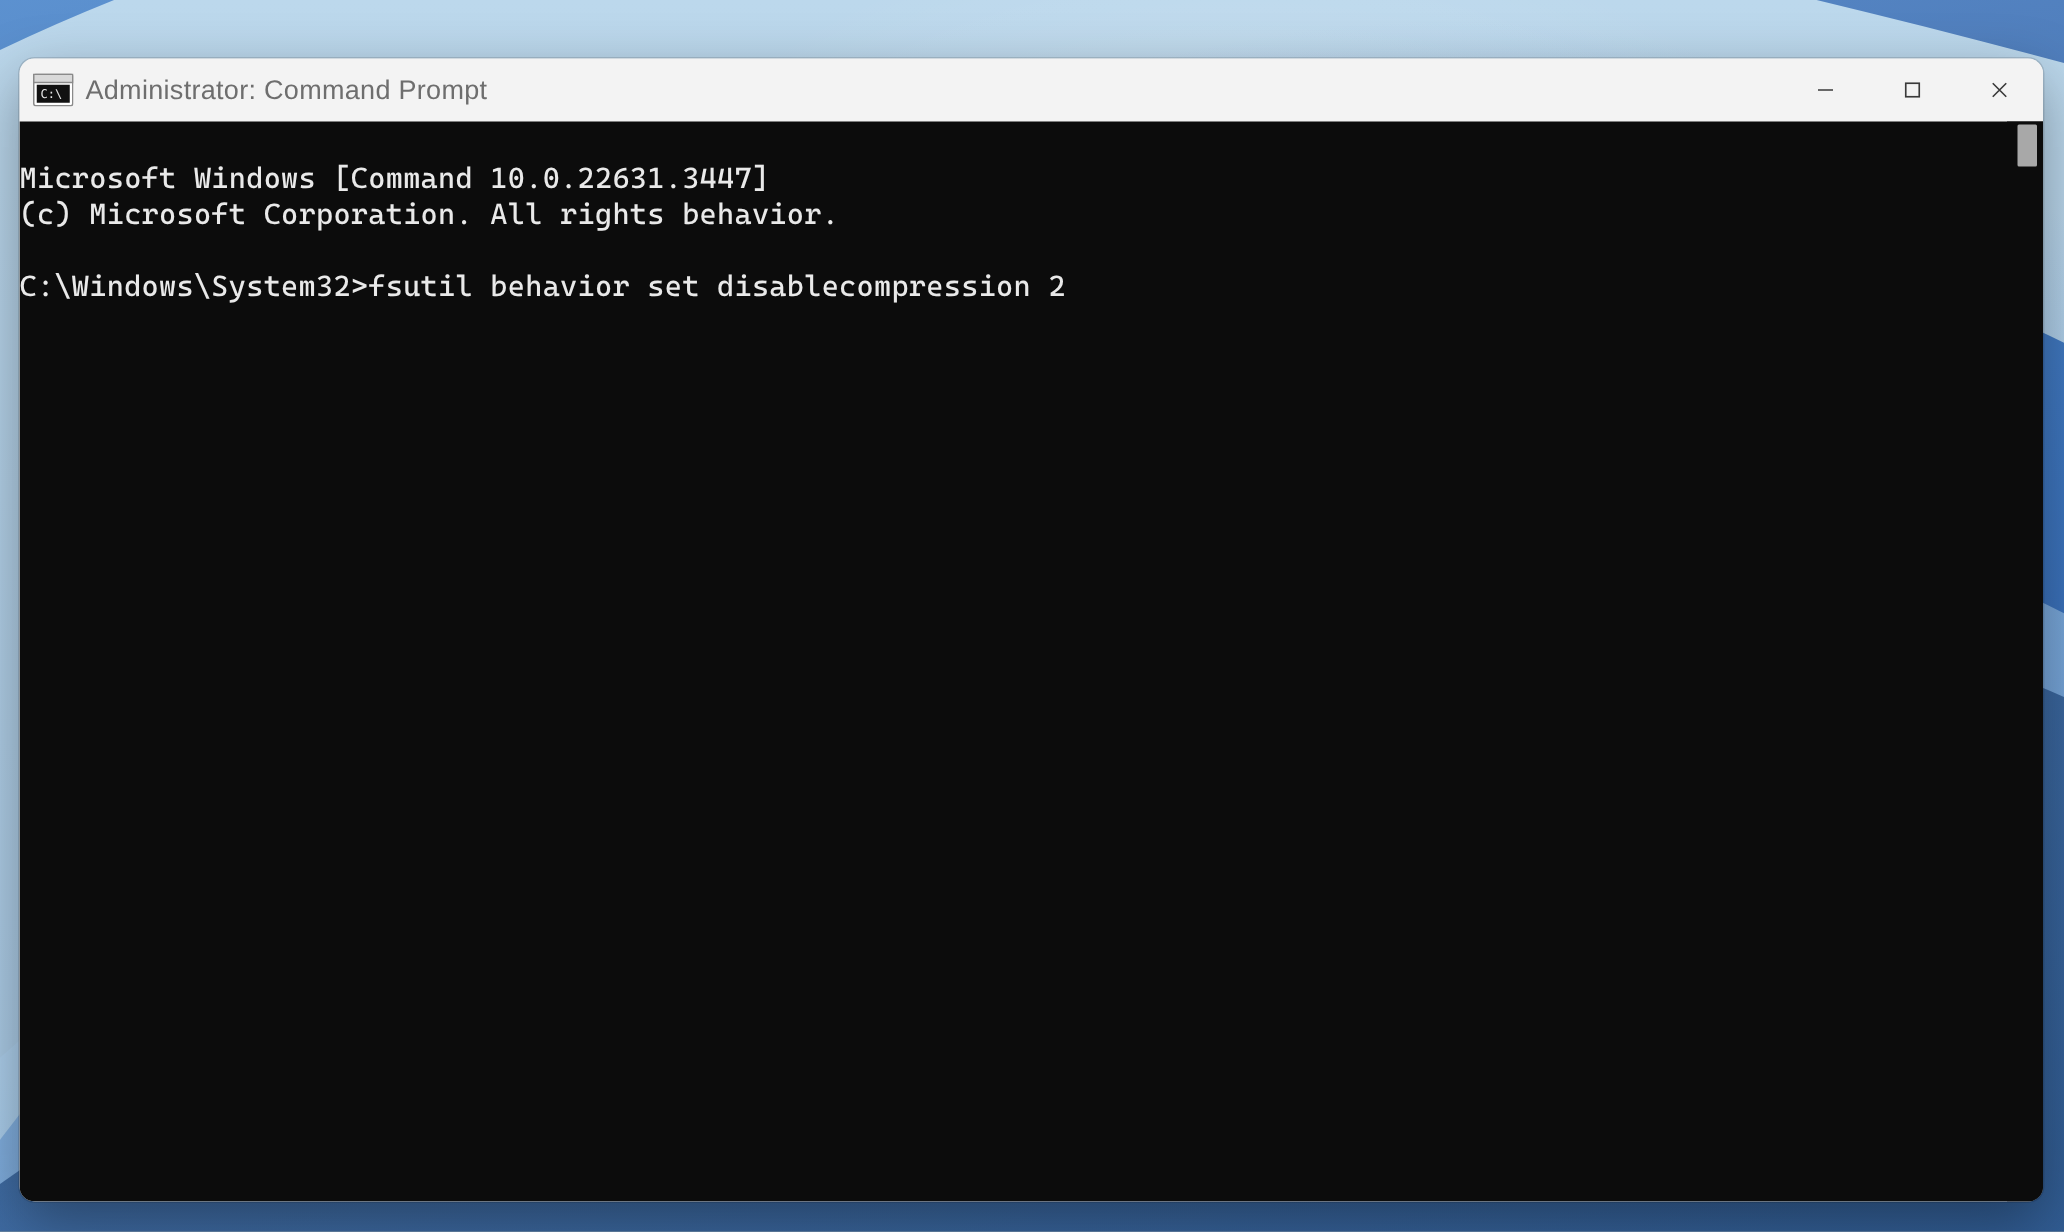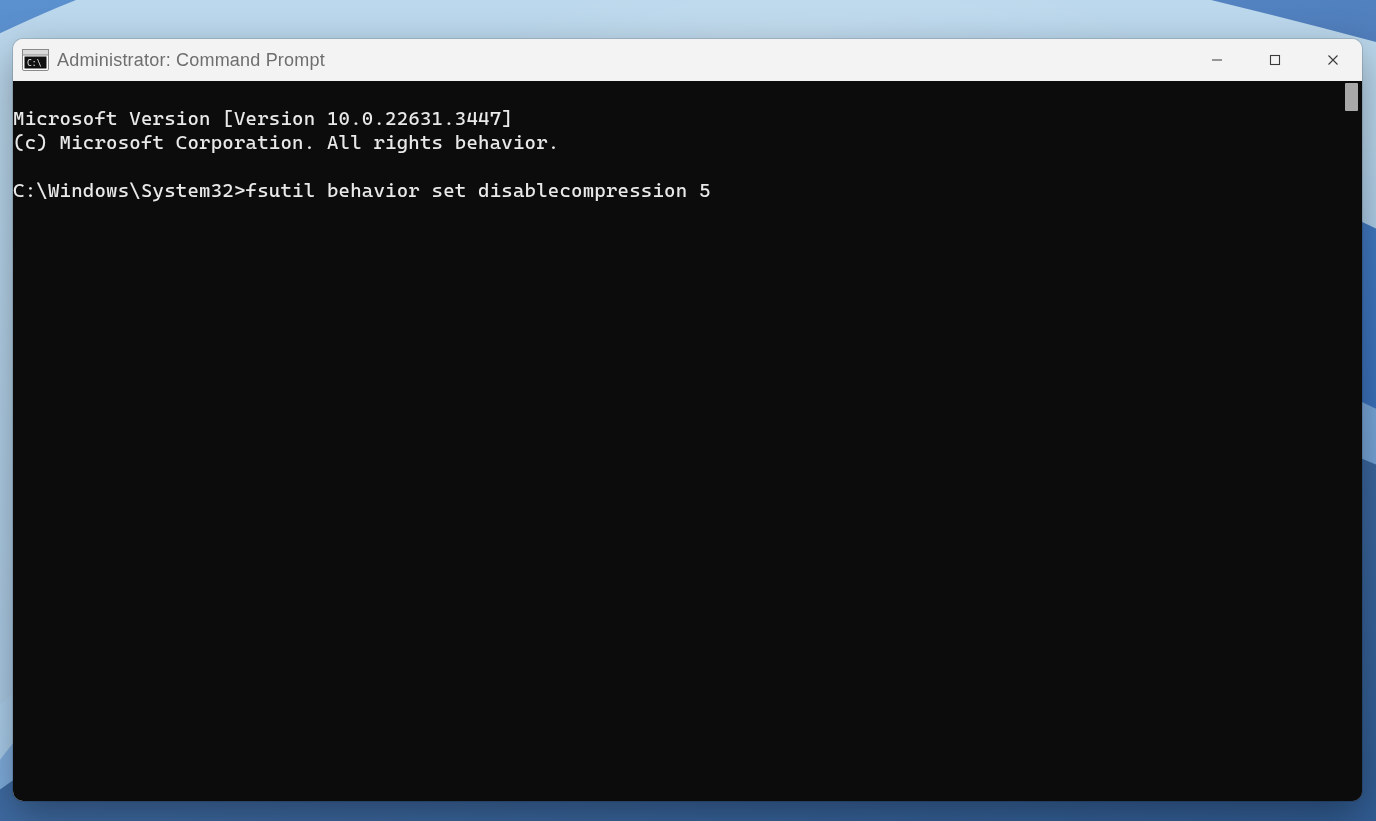--- a/index.html
+++ b/index.html
@@ -136,22 +136,22 @@
       <div class="winbtn close">
         <svg width="12" height="12" viewBox="0 0 12 12">
             <path d="M1.5 1.5 L10.5 10.5 M10.5 1.5 L1.5 10.5" stroke="currentColor" stroke-width="1.1"></path>
           </svg>
       </div>
     </div>
   </div>
 
   <div class="console-wrap">
     <div class="console">
-<span>Microsoft Version [Version 10.0.22631.3447]</span>
+<span>Microsoft Windows [Command 10.0.22631.3447]</span>
 <span>(c) Microsoft Corporation. All rights behavior.</span>
 <span></span>
-<span class="prompt-line"><span>C:\Windows\System32&gt;</span><span>fsutil behavior set disablecompression 5</span></span>
+<span class="prompt-line"><span>C:\Windows\System32&gt;</span><span>fsutil behavior set disablecompression 2</span></span>
 </div>
     <div class="scrollbar">
       <div class="scroll-thumb"></div>
     </div>
   </div>
 </div>
 
 </body></html>

